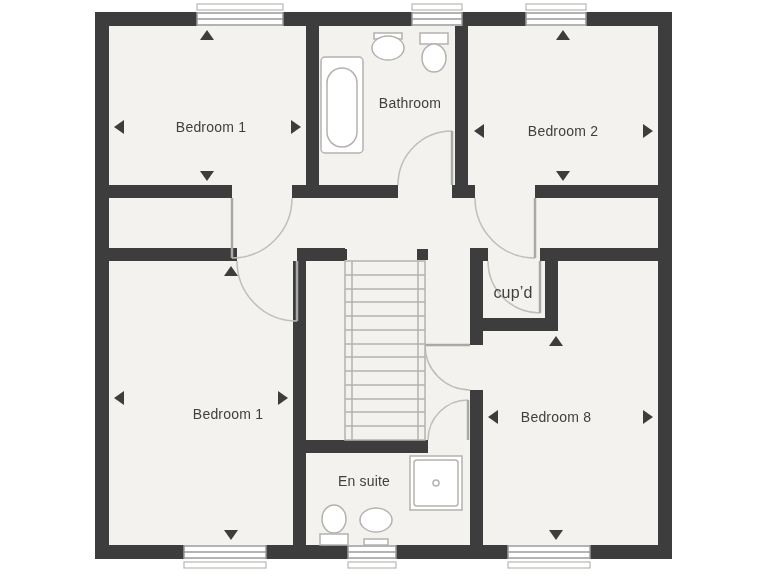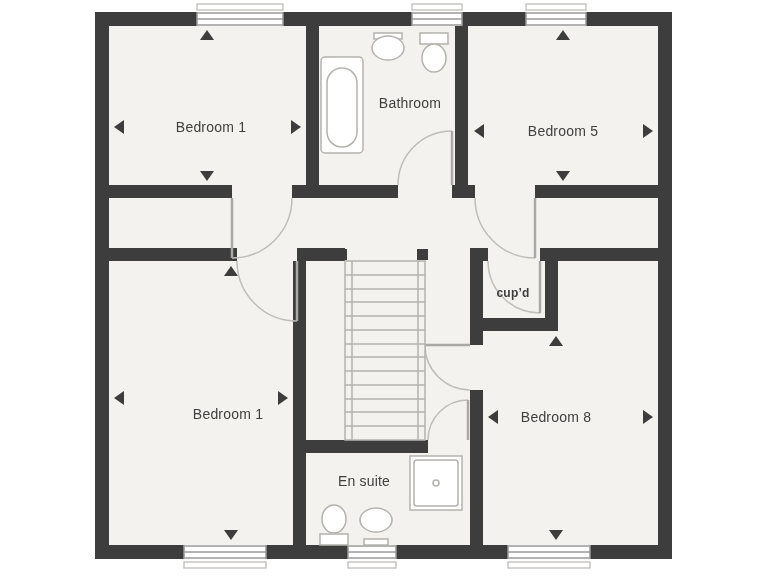--- a/index.html
+++ b/index.html
@@ -1,21 +1,21 @@
 <!DOCTYPE html>
 <html><head>
 <meta charset="utf-8">
 <style>
   html,body{margin:0;padding:0;background:#ffffff;}
   .canvas{position:relative;width:768px;height:576px;background:#ffffff;
           font-family:"Liberation Sans",sans-serif;overflow:hidden;}
   .canvas svg{position:absolute;left:0;top:0;}
   .room-label{position:absolute;transform:translate(-50%,-50%);color:#3f3f3f;
               font-size:14px;letter-spacing:.2px;white-space:nowrap;}
-  .room-label.small{font-size:12px;font-weight:bold;}
+  .room-label.small{font-size:16px;}
 </style>
 </head>
 <body>
 
 <div class="canvas">
 
   <svg width="768" height="576" viewBox="0 0 768 576">
 
     <rect x="109" y="26" width="549" height="519" fill="#f4f2ee"></rect>
 
@@ -208,19 +208,19 @@
       <polygon points="231,540 224,530 238,530"></polygon>
       <polygon points="556,336 549,346 563,346"></polygon>
       <polygon points="488,417 498,410 498,424"></polygon>
       <polygon points="653,417 643,410 643,424"></polygon>
       <polygon points="556,540 549,530 563,530"></polygon>
     </g>
   </svg>
 
   <div class="room-label" style="left:211px;top:127px;">Bedroom 1</div>
   <div class="room-label" style="left:410px;top:103px;">Bathroom</div>
-  <div class="room-label" style="left:563px;top:131px;">Bedroom 5</div>
+  <div class="room-label" style="left:563px;top:131px;">Bedroom 2</div>
   <div class="room-label" style="left:228px;top:398px;margin-top:16px;">Bedroom 1</div>
   <div class="room-label" style="left:364px;top:481px;">En suite</div>
   <div class="room-label" style="left:556px;top:417px;">Bedroom 8</div>
   <div class="room-label small" style="left:513px;top:293px;">cup’d</div>
 
 </div>
 
 </body></html>

